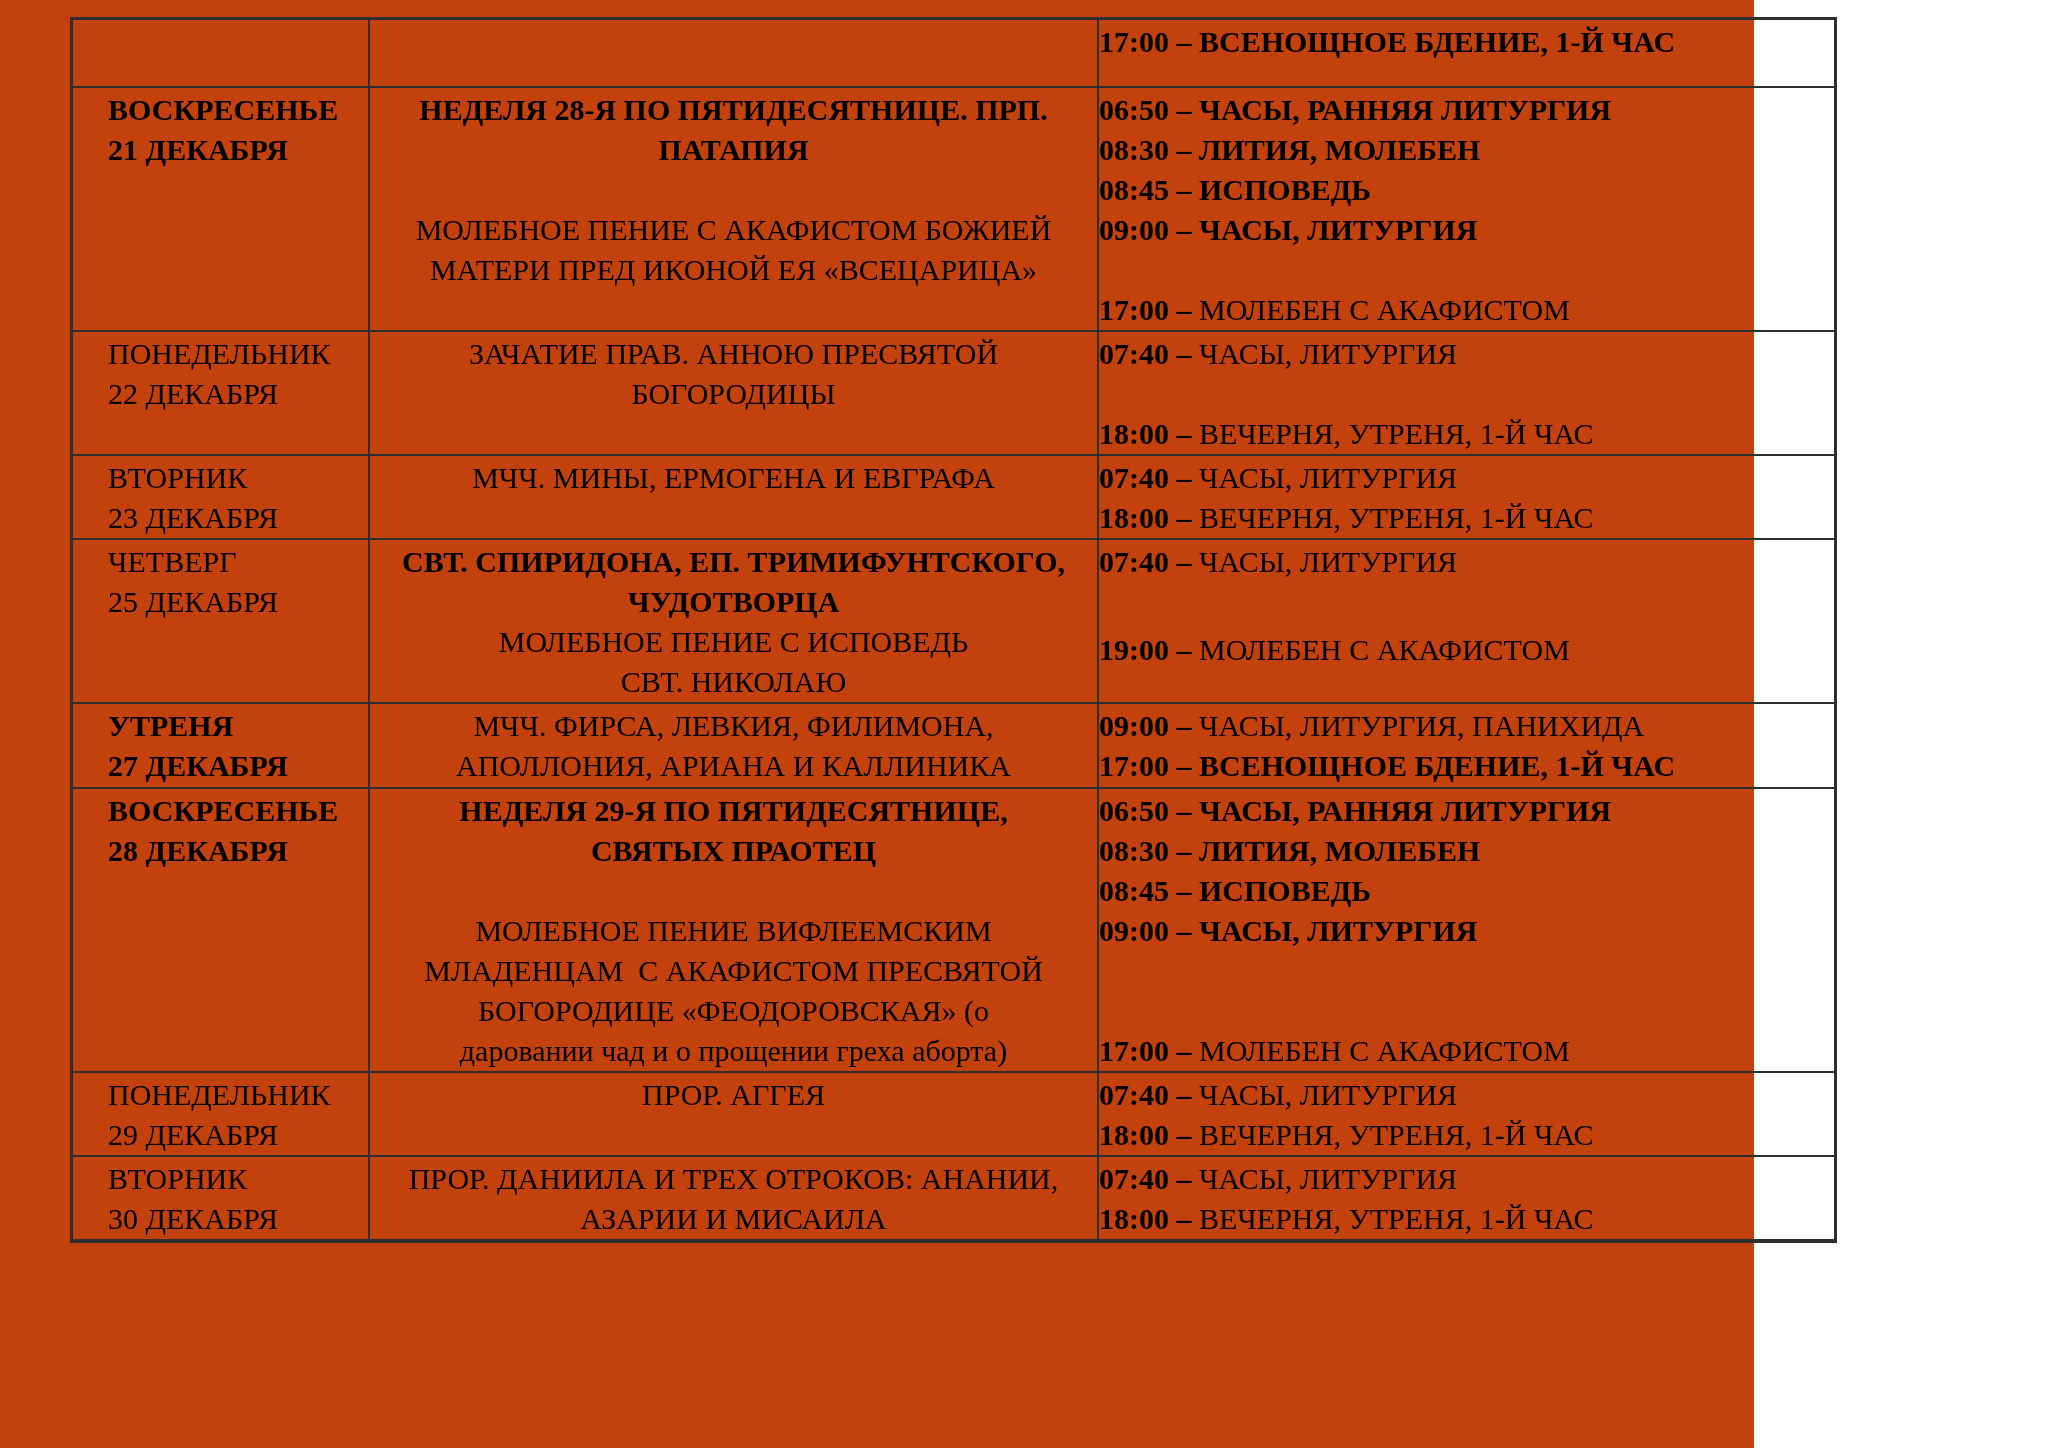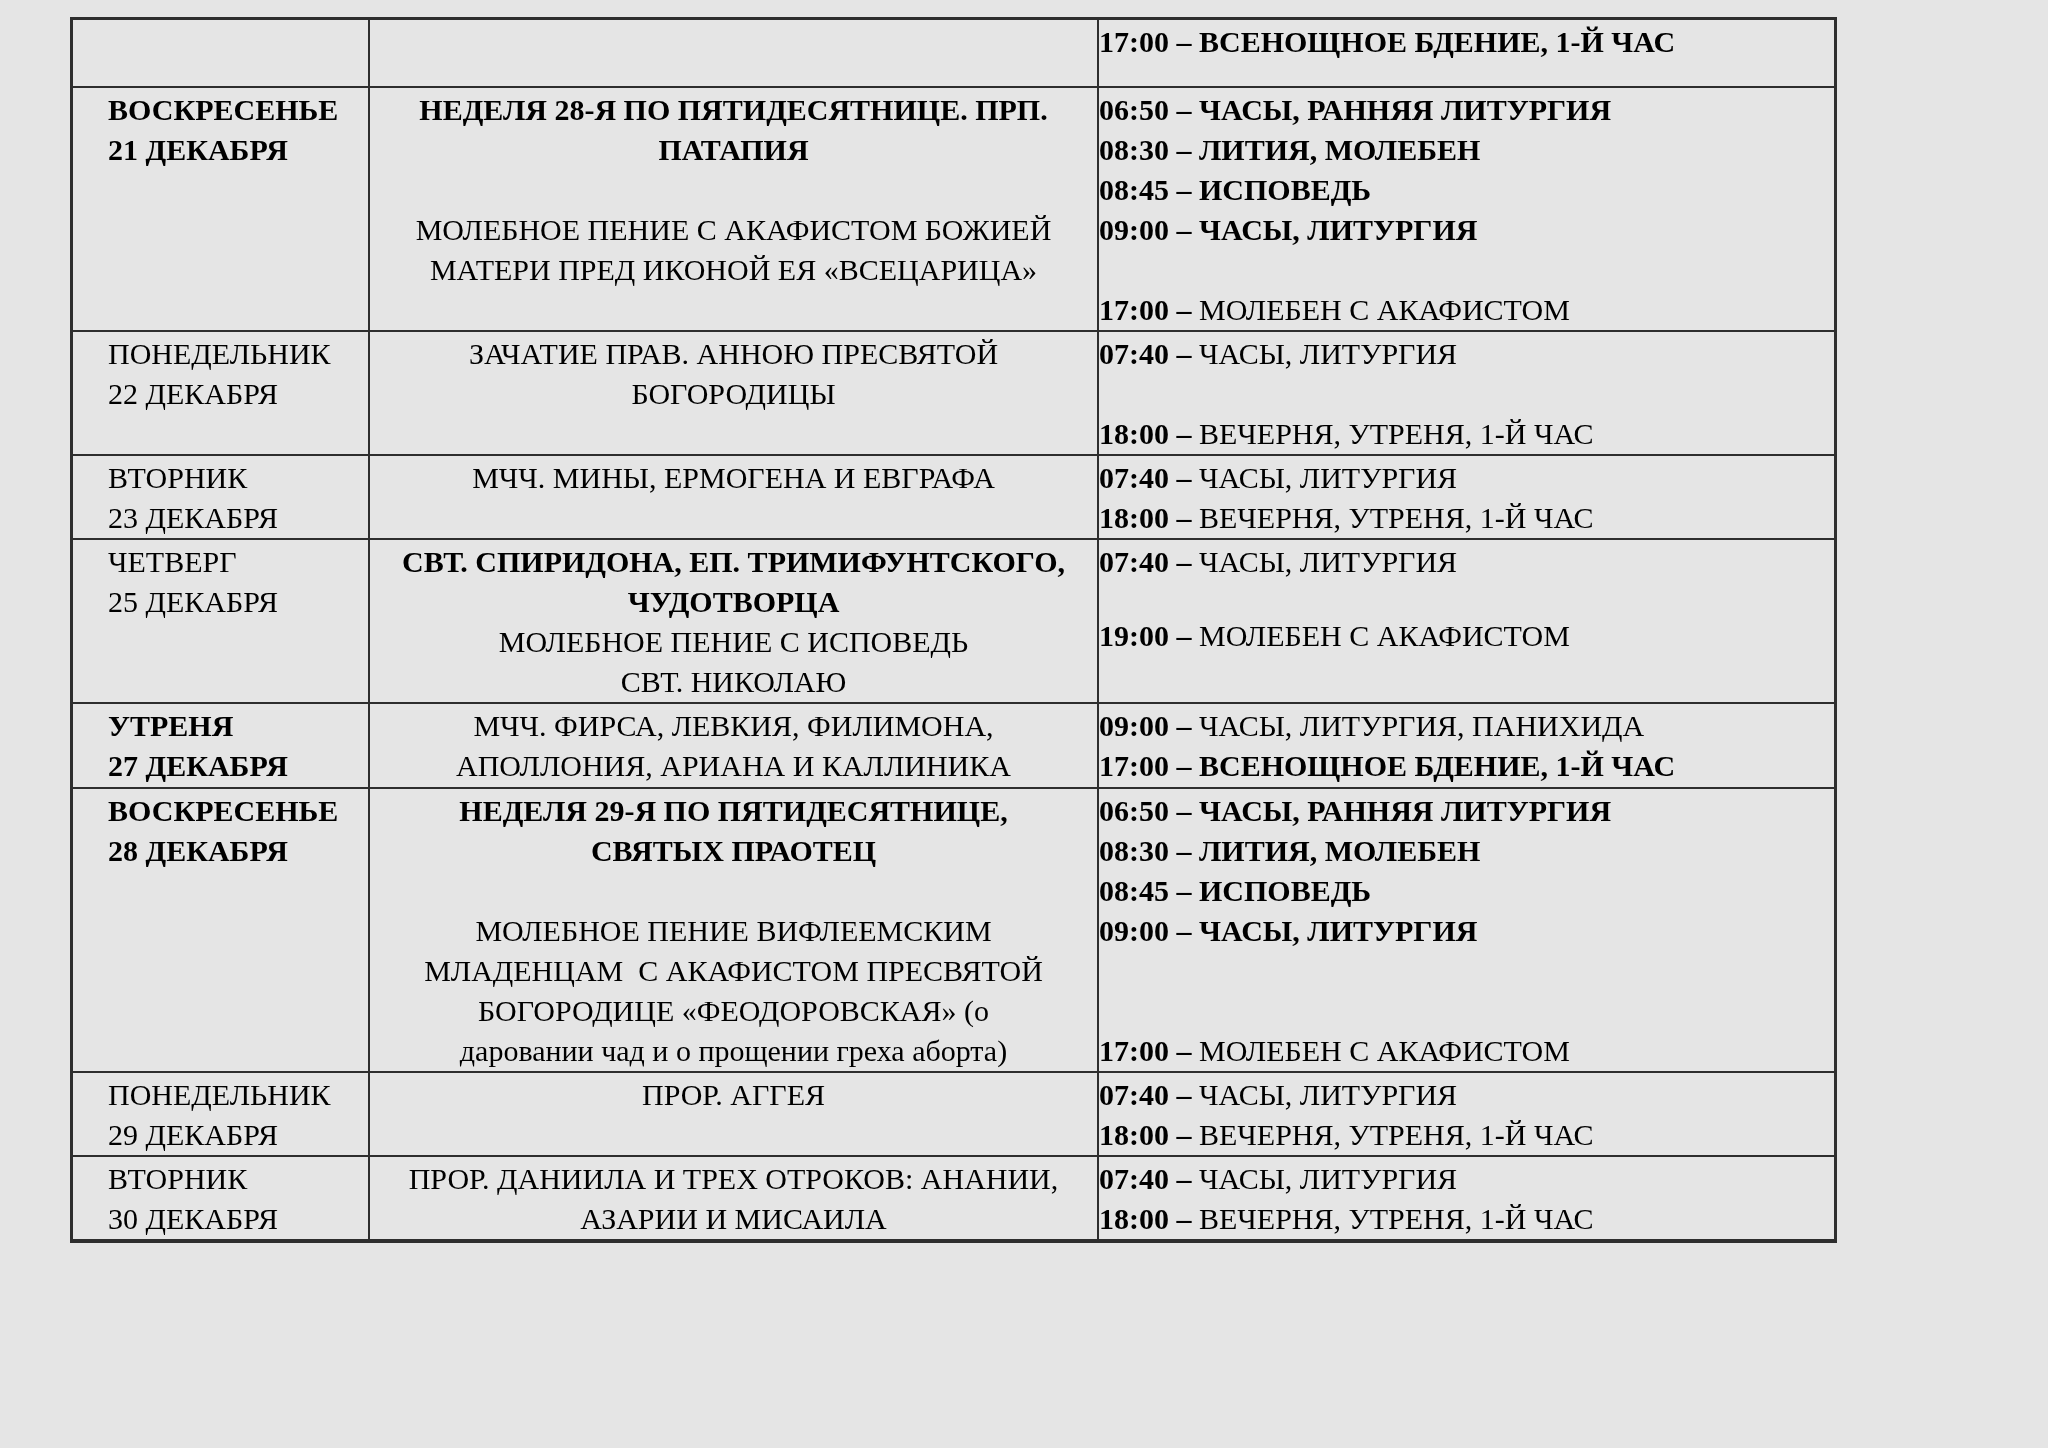--- a/index.html
+++ b/index.html
@@ -1,20 +1,20 @@
 <!DOCTYPE html>
 <html><head>
 <meta charset="utf-8">
 <style>
   html, body { margin: 0; padding: 0; background: #ffffff; }
   .page {
     position: relative;
-    width: 2048px;
+    width: 1754px;
     height: 1448px;
-    background: #e5e5e5;
+    background: #c2410c;
     font-family: "Liberation Serif", "DejaVu Serif", serif;
     color: #000000;
   }
   table.schedule {
     position: absolute;
     left: 70px;
     top: 17px;
     width: 1757px;
     border-collapse: collapse;
     table-layout: fixed;
@@ -105,21 +105,21 @@
       <div class="day-line">25 ДЕКАБРЯ</div>
     </td>
     <td class="feast-cell">
             <div class="line feast-line bold">СВТ. СПИРИДОНА, ЕП. ТРИМИФУНТСКОГО,</div>
             <div class="line feast-line bold">ЧУДОТВОРЦА</div>
             <div class="line feast-line">МОЛЕБНОЕ ПЕНИЕ С ИСПОВЕДЬ</div>
             <div class="line feast-line">СВТ. НИКОЛАЮ</div>
           </td>
     <td class="svc-cell">
             <div class="line service-line"><span class="svc-time">07:40 – </span><span class="svc-desc">ЧАСЫ, ЛИТУРГИЯ</span></div>
-            <div class="line service-line" style="margin-top: 34px;"><span class="svc-time">19:00 – </span><span class="svc-desc">МОЛЕБЕН С АКАФИСТОМ</span></div>
+            <div class="line service-line" style="margin-top: 48px;"><span class="svc-time">19:00 – </span><span class="svc-desc">МОЛЕБЕН С АКАФИСТОМ</span></div>
           </td>
   </tr>
         <tr style="height: 85px;">
     <td class="day-cell bold">
       <div class="day-line">УТРЕНЯ</div>
       <div class="day-line">27 ДЕКАБРЯ</div>
     </td>
     <td class="feast-cell">
             <div class="line feast-line">МЧЧ. ФИРСА, ЛЕВКИЯ, ФИЛИМОНА,</div>
             <div class="line feast-line">АПОЛЛОНИЯ, АРИАНА И КАЛЛИНИКА</div>

